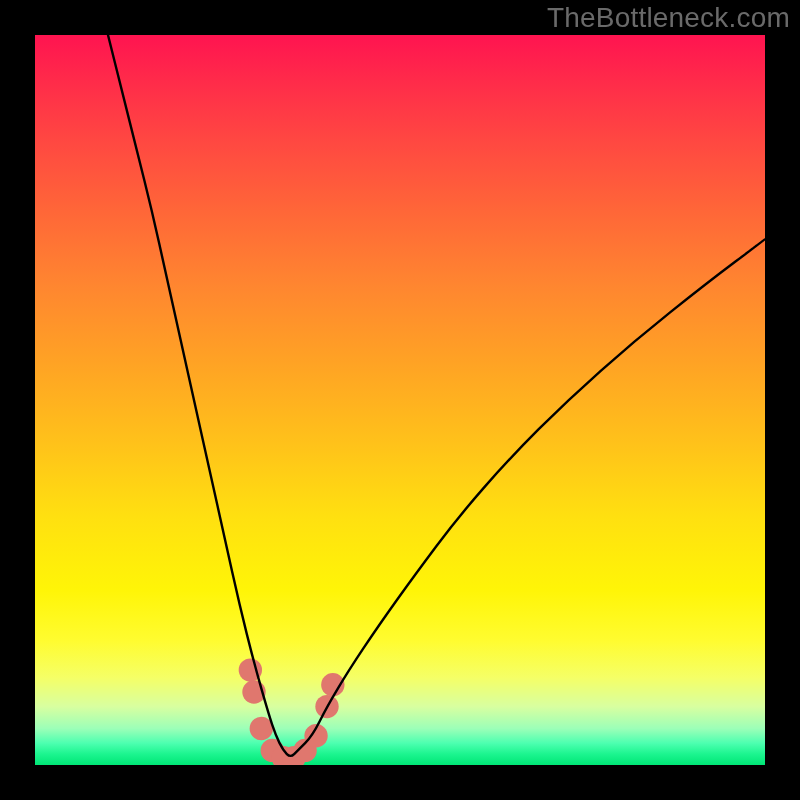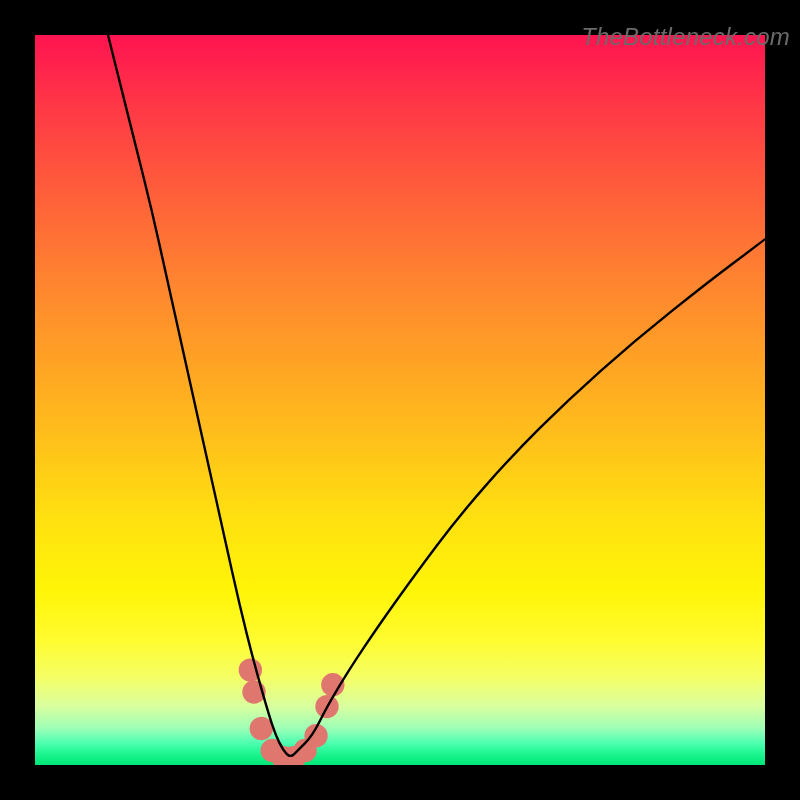--- a/index.html
+++ b/index.html
@@ -40,27 +40,26 @@
       #f5ff66 88%,
       #d8ffa0 92%,
       #9cffb8 95%,
       #4dffb0 97%,
       #1cf58f 98.5%,
       #00e676 100%
     );
   }
   .watermark {
     position: absolute;
-    top: 23px;
+    top: 2px;
     right: 10px;
     color: #6a6a6a;
-    font-size: 24px;
+    font-size: 28px;
     letter-spacing: 0.2px;
     user-select: none;
-    font-style: italic;
   }
   svg.curve {
     position: absolute;
     left: 0;
     top: 0;
     width: 730px;
     height: 730px;
   }
 </style>
 </head>

